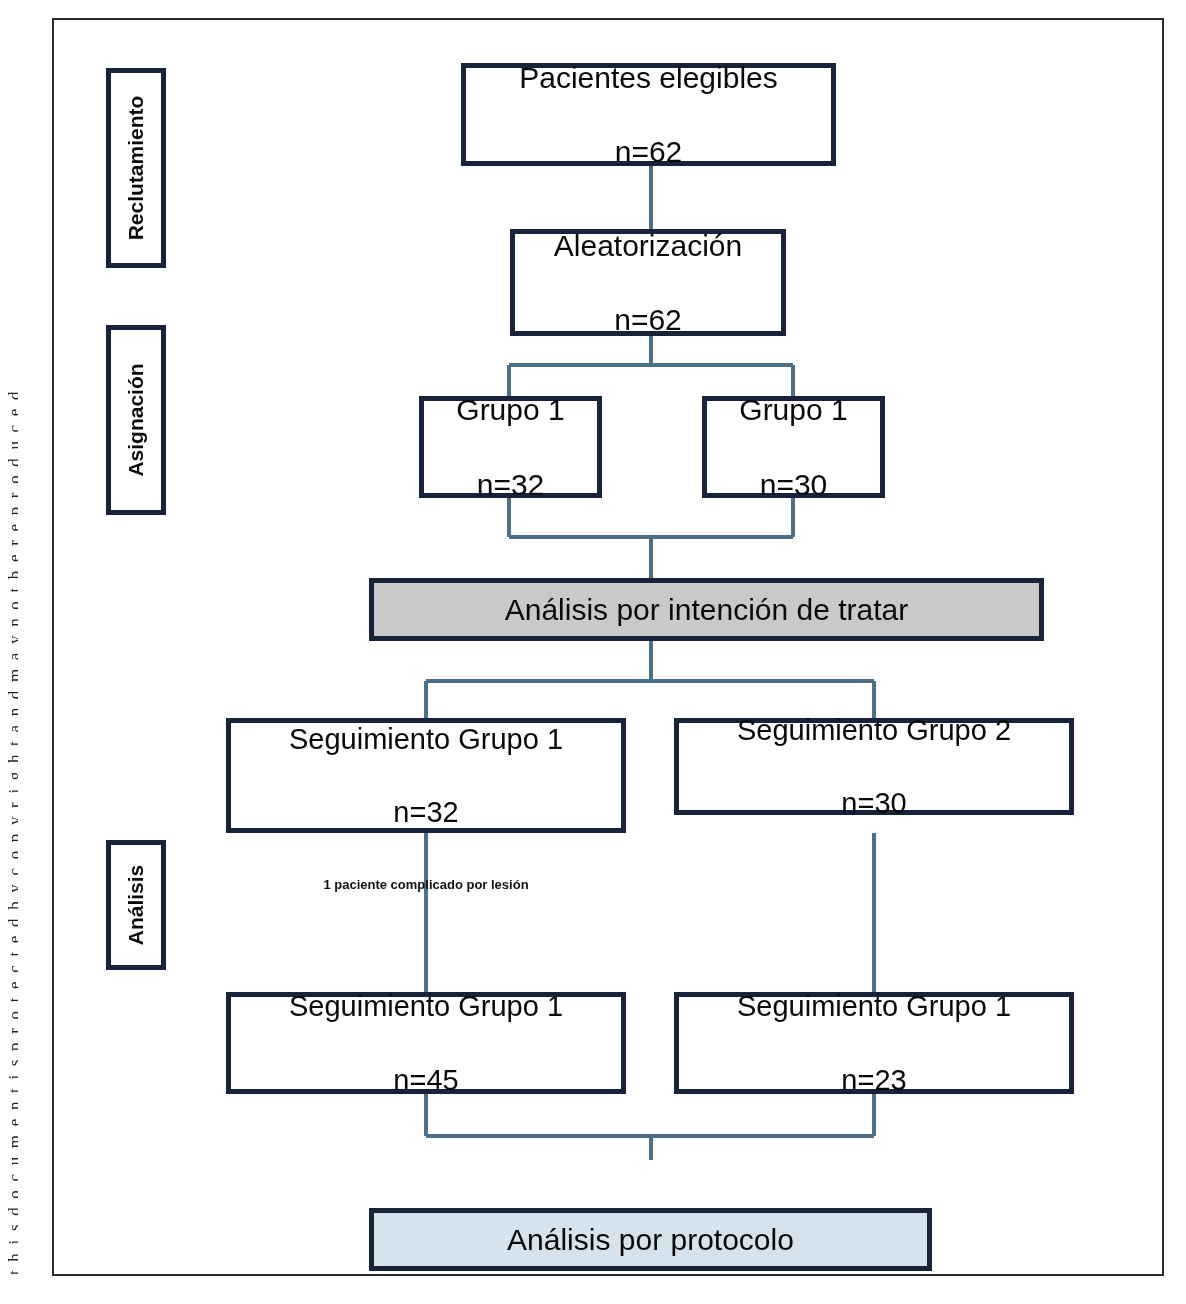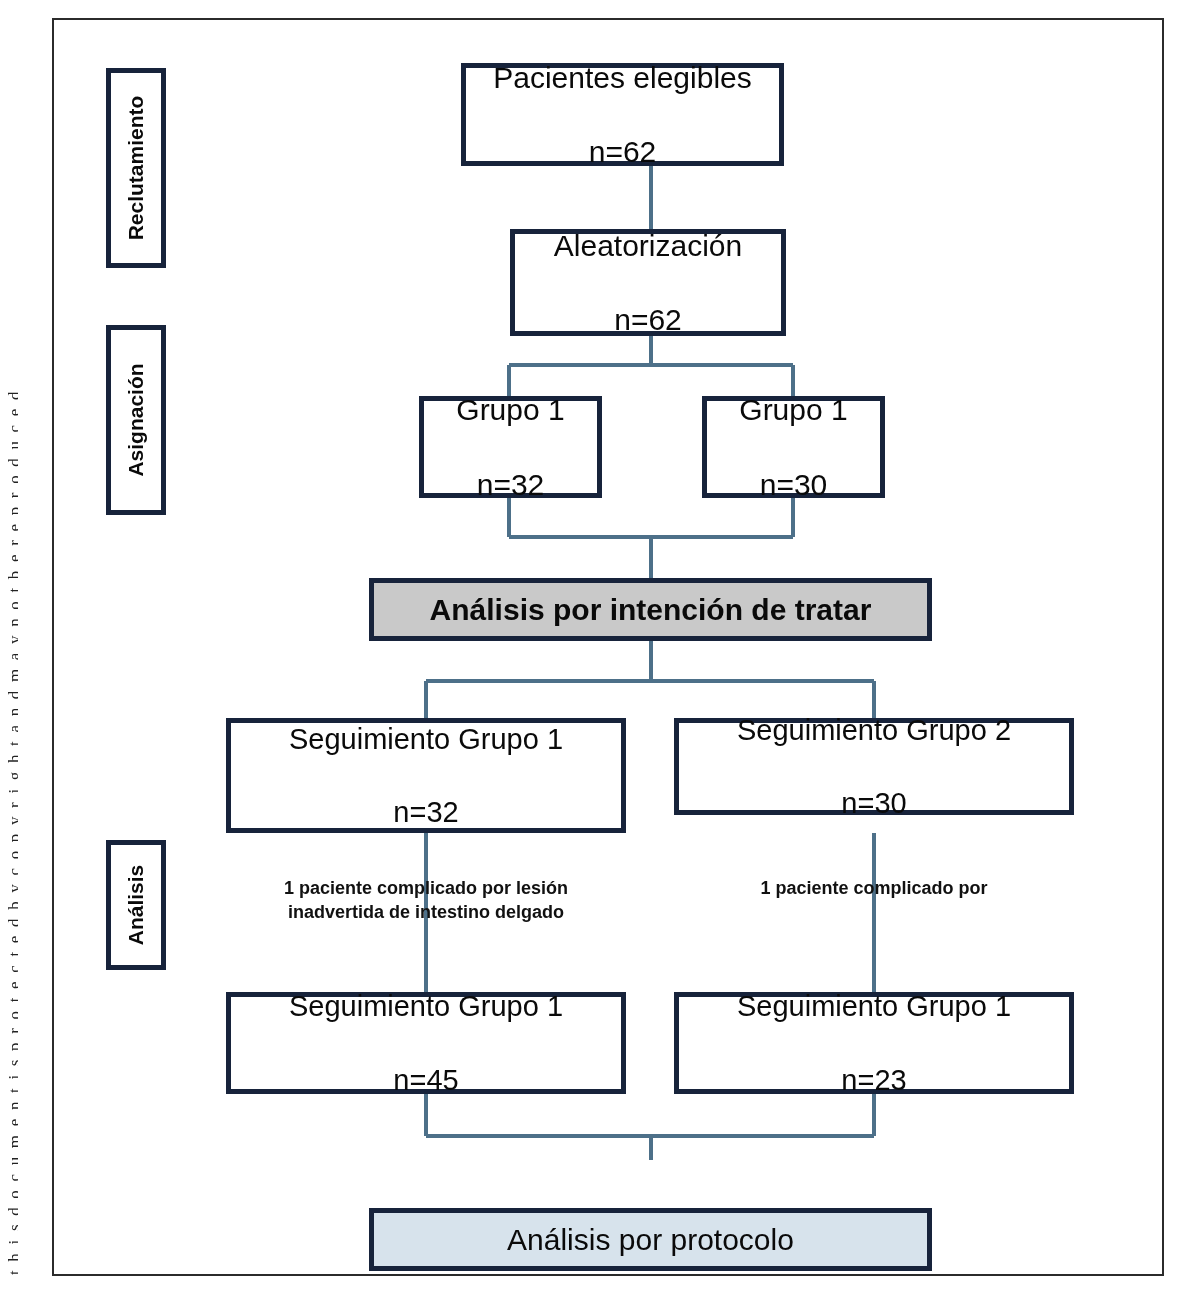--- a/index.html
+++ b/index.html
@@ -101,21 +101,21 @@
     white-space: nowrap;
     font-size: 21px;
     font-weight: bold;
     color: #0a0a0a;
   }
 
   
   .annotation {
     position: absolute;
     text-align: center;
-    font-size: 18px;
+    font-size: 13px;
     font-weight: bold;
     color: #111111;
     line-height: 1.35;
   }
 </style>
 </head>
 <body>
 
 <div id="page">
 
@@ -160,41 +160,41 @@
   </div>
 
   <div class="stage" style="left:106px; top:325px; width:60px; height:190px;">
     <span>Asignación</span>
   </div>
 
   <div class="stage" style="left:106px; top:840px; width:60px; height:130px;">
     <span>Análisis</span>
   </div>
 
-  <div class="node node-lg" style="left:461px; top:63px; width:323px; height:103px;">
+  <div class="node node-lg" style="left:461px; top:63px; width:375px; height:103px;">
     <span class="line1">Pacientes elegibles</span>
     <span class="line2">n=62</span>
   </div>
 
   <div class="node node-lg" style="left:510px; top:229px; width:276px; height:107px;">
     <span class="line1">Aleatorización</span>
     <span class="line2">n=62</span>
   </div>
 
   <div class="node node-lg" style="left:419px; top:396px; width:183px; height:102px;">
     <span class="line1">Grupo 1</span>
     <span class="line2">n=32</span>
   </div>
 
   <div class="node node-lg" style="left:702px; top:396px; width:183px; height:102px;">
     <span class="line1">Grupo 1</span>
     <span class="line2">n=30</span>
   </div>
 
-  <div class="node node-lg node-fill-gray" style="left:369px; top:578px; width:563px; height:63px;font-weight:bold;">
+  <div class="node node-lg node-fill-gray" style="left:369px; top:578px; width:675px; height:63px;">
     <span class="line1">Análisis por intención de tratar</span>
   </div>
 
   <div class="node node-md" style="left:226px; top:718px; width:400px; height:115px;">
     <span class="line1">Seguimiento Grupo 1</span>
     <span class="line2">n=32</span>
   </div>
 
   <div class="node node-md" style="left:674px; top:718px; width:400px; height:97px;">
     <span class="line1">Seguimiento Grupo 2</span>
@@ -210,20 +210,18 @@
     <span class="line1">Seguimiento Grupo 1</span>
     <span class="line2">n=23</span>
   </div>
 
   <div class="node node-lg node-fill-blue" style="left:369px; top:1160px; width:563px; height:63px;margin-top:48px;">
     <span class="line1">Análisis por protocolo</span>
   </div>
 
   <div class="annotation" style="left:216px; top:876px; width:420px;">
     <div>1 paciente complicado por lesión</div>
-    <div>inadvertida de intestino delgado</div>
   </div>
 
   <div class="annotation" style="left:684px; top:876px; width:380px;">
-    <div>1 paciente complicado por</div>
   </div>
 
 </div>
 
 </body></html>

